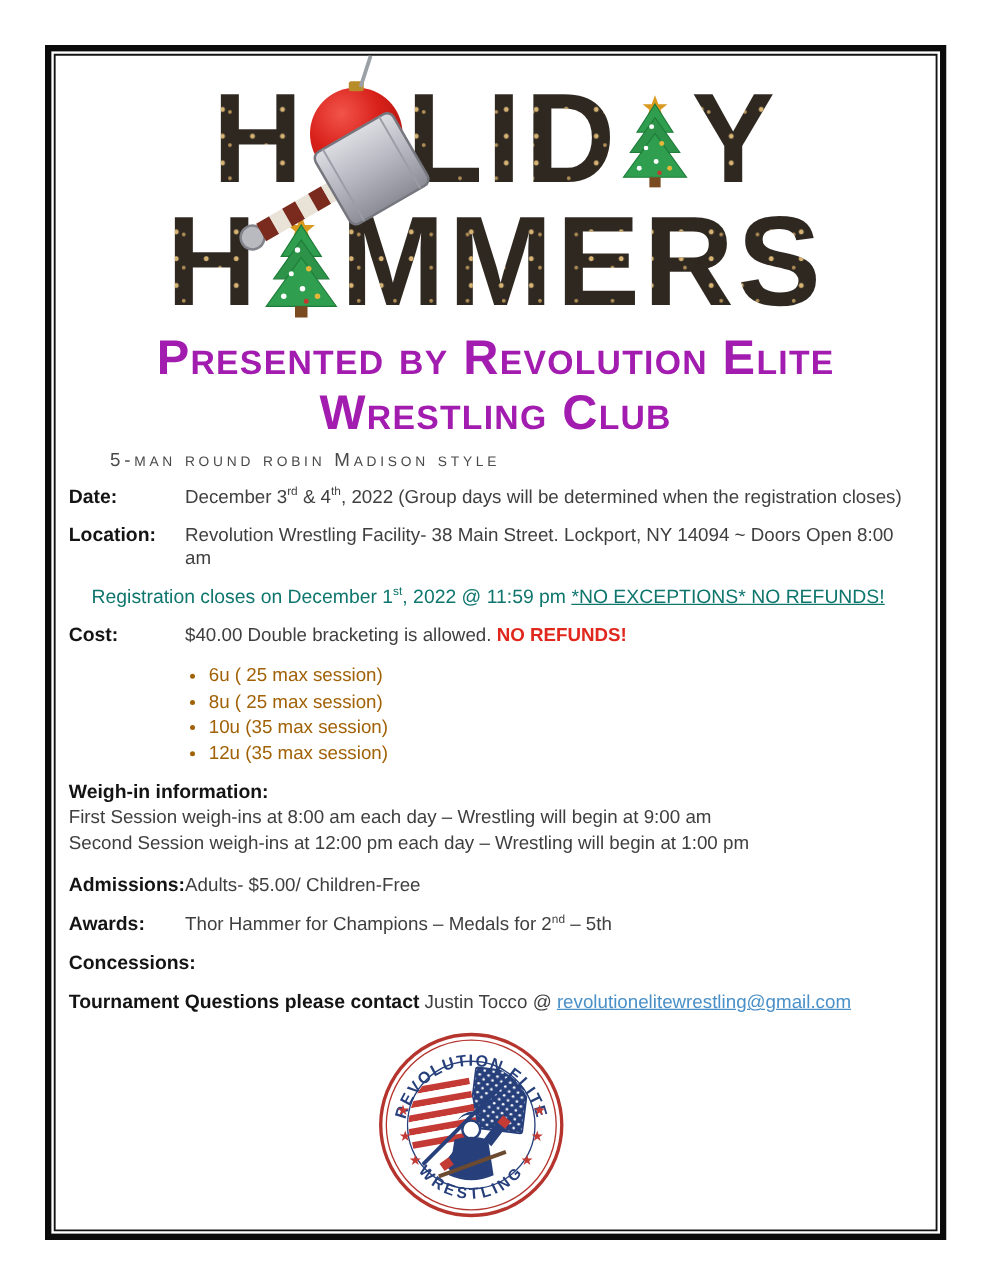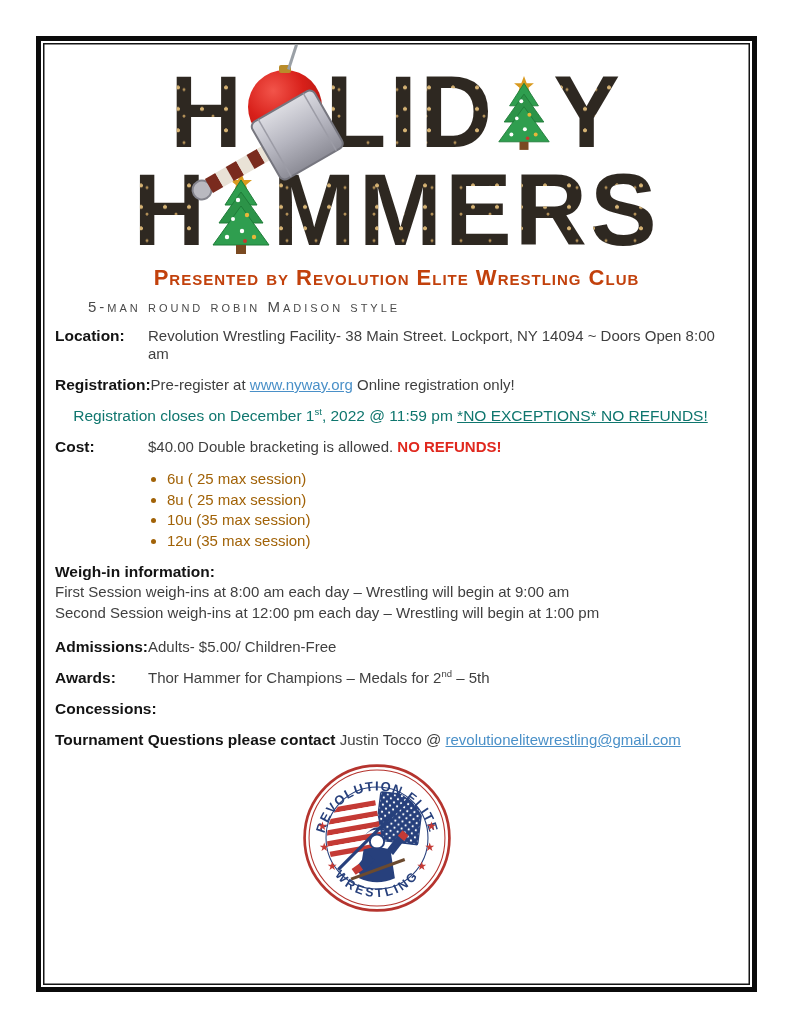--- a/index.html
+++ b/index.html
@@ -49,21 +49,21 @@
     content:""; position:absolute; left:58%; top:-26px; width:2.5px; height:26px;
     background:#9aa0a6; transform:rotate(18deg);
   }
   .tree-svg { display:block; margin:0 2px; }
   .tree1 { width:54px; height:78px; margin-bottom:-4px; }
   .tree2 { width:60px; height:84px; margin-bottom:-8px; }
   .hammer { position:absolute; left:100px; top:20px; width:250px; height:160px; z-index:5; }
   
   .presented {
     margin-top:4px; text-align:center; font-variant:small-caps; font-weight:700;
-    font-size:22px; letter-spacing:1px; color:#c2410c;
+    font-size:39px; letter-spacing:1px; color:#a21caf;
   }
   .subtitle {
     margin-top:7px; text-align:left; font-variant:small-caps; font-weight:500;
     font-size:15px; letter-spacing:3px; color:#4a4a4a;padding-left:47px;
   }
   
   .content { margin-top:12px; padding:0 26px 0 14px; font-size:15px; color:#3f3f3f; }
   .row { display:flex; line-height:18px; margin-bottom:13px; }
   .row .lbl { flex:0 0 93px; font-weight:700; color:#141414; font-size:15.5px; }
   .lbl-inline { font-weight:700; color:#141414; font-size:15.5px; }
@@ -131,30 +131,30 @@
           <line x1="136" y1="-33" x2="136" y2="33" stroke="#9c9ca6" stroke-width="1.5"></line>
         </g>
       </svg>
     </div>
 
     <div class="presented">Presented by Revolution Elite Wrestling Club</div>
     <div class="subtitle">5-man round robin Madison style</div>
 
     <div class="content">
 
+      <div class="row">
+        <span class="lbl">Date:</span>
+        <span class="value"><span>December 3</span><sup>rd</sup><span> &amp; 4</span><sup>th</sup><span>, 2022 (Group days will be determined when the registration closes)</span></span>
+      </div>
 
       <div class="row">
         <span class="lbl">Location:</span>
         <span class="value">Revolution Wrestling Facility- 38 Main Street. Lockport, NY 14094 ~ Doors Open 8:00 am</span>
       </div>
 
-      <div class="row">
-        <span class="lbl">Registration:</span>
-        <span class="value"><span>Pre-register at </span><a class="link">www.nyway.org</a><span> Online registration only!</span></span>
-      </div>
 
       <div class="closes-line"><span>Registration closes on December 1</span><sup>st</sup><span>, 2022 @ 11:59 pm </span><span class="underlined">*NO EXCEPTIONS* NO REFUNDS!</span></div>
 
       <div class="row">
         <span class="lbl">Cost:</span>
         <span class="value"><span>$40.00 Double bracketing is allowed. </span><span class="warning">NO REFUNDS!</span></span>
       </div>
 
 
       <ul class="bullet-list">

